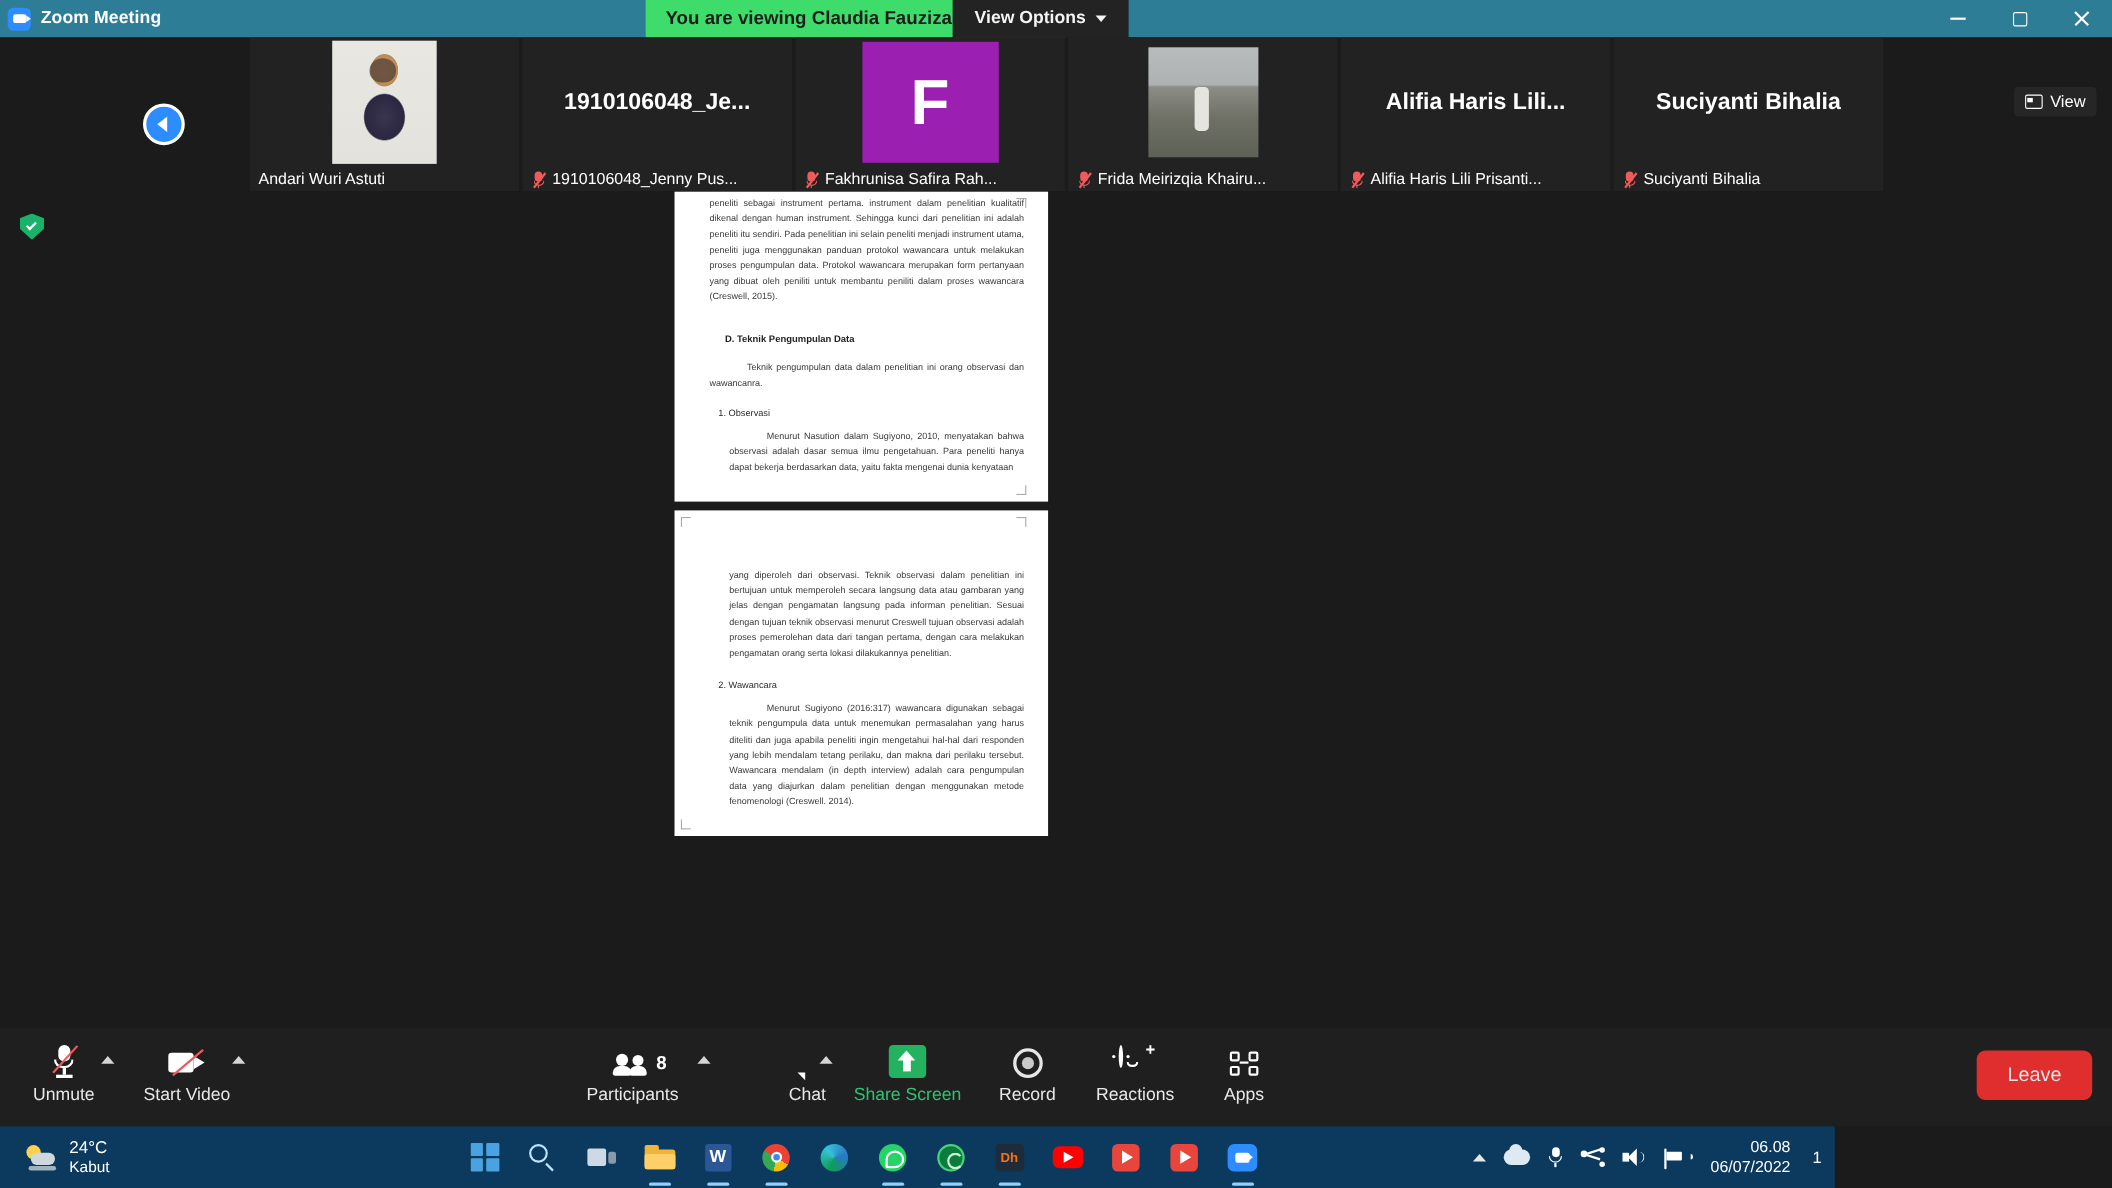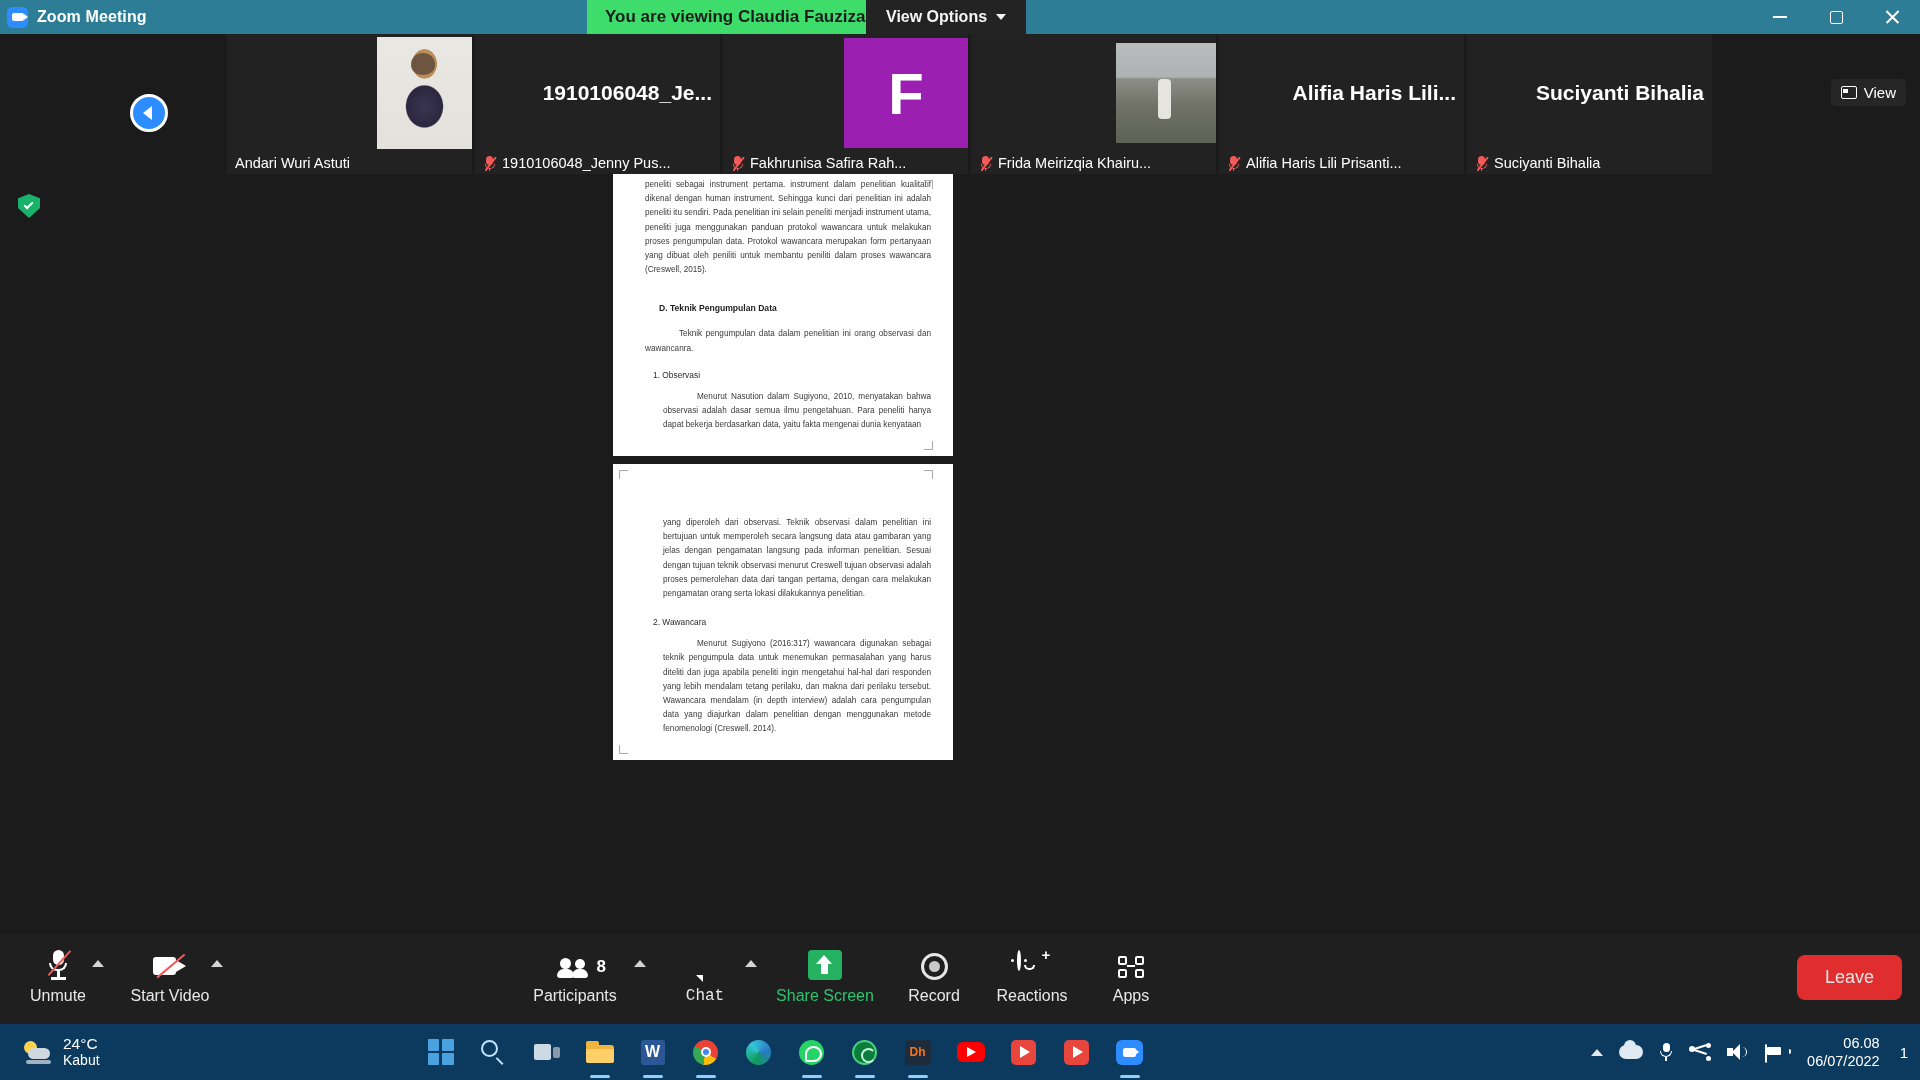--- a/index.html
+++ b/index.html
@@ -83,21 +83,21 @@
   }
   .thumb {
     width: 245px; height: 140px;
     background: #222222;
     margin-right: 3px;
     position: relative; overflow: hidden;
     cursor: pointer;
   }
   .thumb-body {
     position: absolute; left: 0; top: 0; right: 0; bottom: 22px;
-    display: flex; align-items: center; justify-content: flex-end;
+    display: flex; align-items: center; justify-content: center;
     overflow: hidden;
   }
   .thumb-initial {
     font-size: 58px; font-weight: bold; color: #fff;
     display: flex; align-items: center; justify-content: center;
   }
   .avatar-purple {
     width: 124px; height: 110px; background: #9b1fb0;
     display: flex; align-items: center; justify-content: center;
   }
@@ -314,21 +314,21 @@
   #leave-btn {
     position: absolute; right: 18px; top: 21px;
     background: #e02d2d; color: #e5e5e5;
     font-size: 18px; padding: 12px 28px; border-radius: 8px;
     cursor: pointer;
   }
 
   
   #taskbar {
     position: absolute; left: 0; top: 1024px;
-    width: 1920px; height: 56px;
+    width: 1668px; height: 56px;
     background: #0b3a5e;
     display: flex; align-items: center;
   }
   #weather {
     display: flex; align-items: center; gap: 9px; padding-left: 22px;
     color: #fff; cursor: pointer;
   }
   .wicon { position: relative; width: 32px; height: 26px; }
   .wicon .sun { position: absolute; left: 2px; top: 2px; width: 13px; height: 13px; border-radius: 50%; background: #ffd24d; }
   .wicon .cl1 { position: absolute; left: 6px; top: 9px; width: 22px; height: 11px; border-radius: 8px; background: #cfd8de; }
@@ -614,21 +614,21 @@
           <i class="b1"></i>
           <i class="h2"></i>
           <i class="b2"></i>
         <span class="badge-count">8</span>
       </span>
     </span>
     <span class="tb-lb">Participants</span>
   </div>
   <span class="caret-up" style="left:634px;"></span>
 
-  <div class="tb-item" style="left:650px;font-family:Liberation Mono, monospace;">
+  <div class="tb-item" style="left:679px;">
     <span class="tb-ic">
       <span class="ic-chat"><i class="bub"></i><i class="tail"></i></span>
     </span>
     <span class="tb-lb">Chat</span>
   </div>
   <span class="caret-up" style="left:745px;"></span>
 
   <div class="tb-item" style="left:770px;">
     <span class="tb-ic">
       <span class="ic-share" style="position:relative;">

